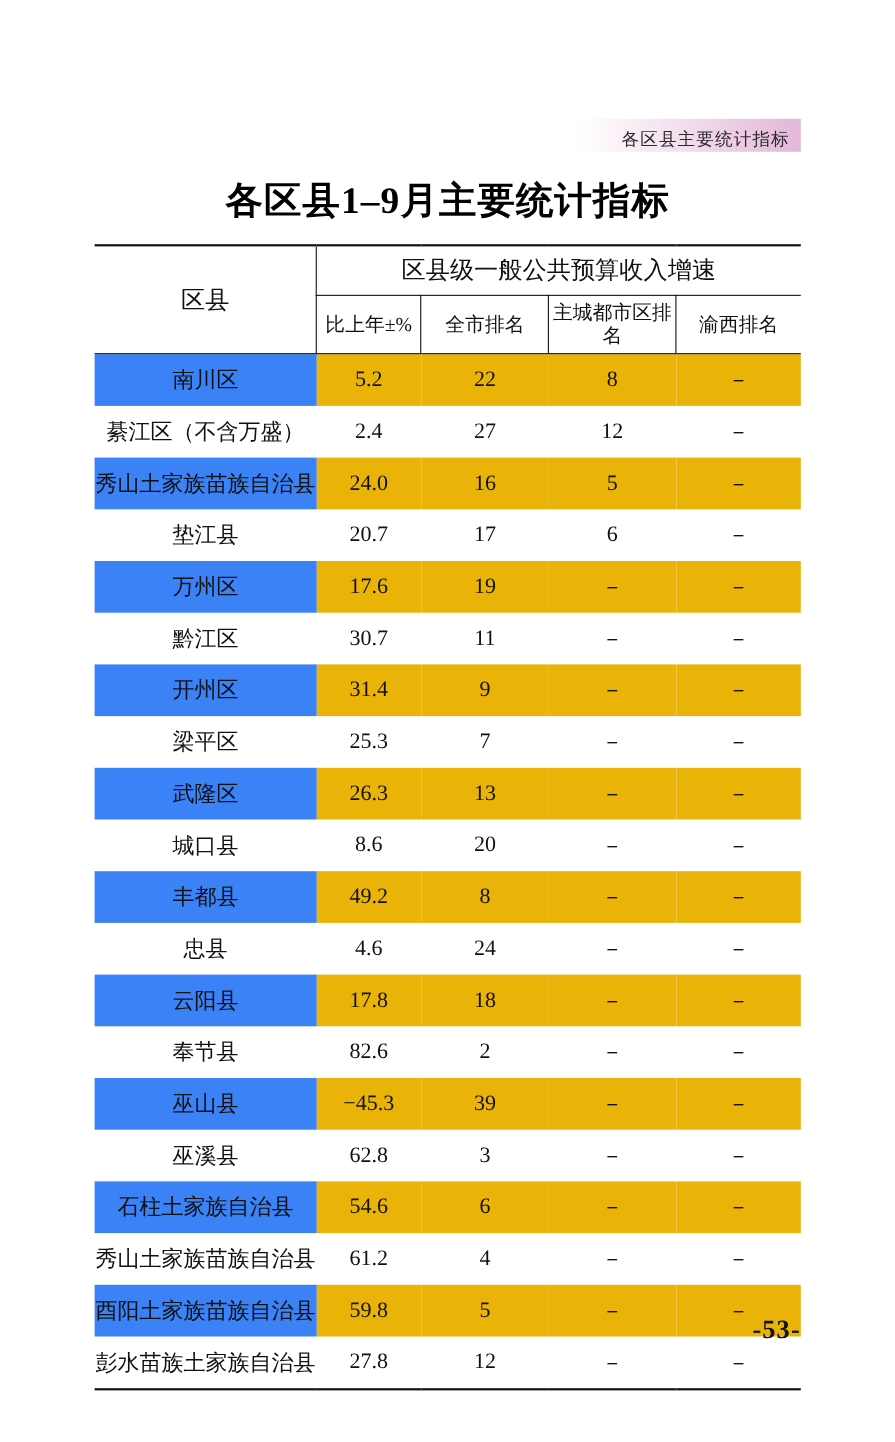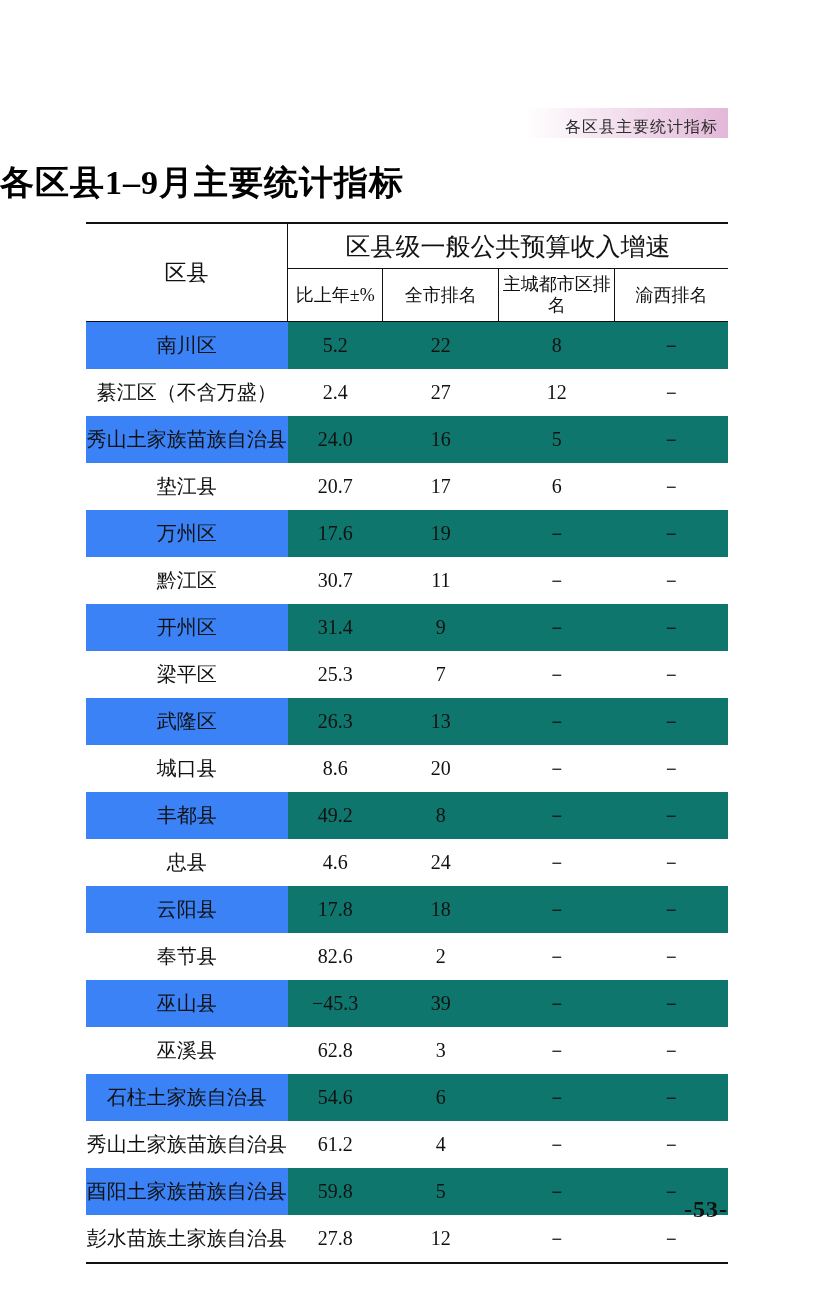--- a/index.html
+++ b/index.html
@@ -31,21 +31,21 @@
     color: #2b2b2b;
     white-space: nowrap;
   }
 
   
   .doc-title {
     position: absolute;
     top: 160px;
     left: 0;
     width: 814px;
-    text-align: left;
+    text-align: center;
     font-size: 34px;
     font-weight: bold;
     letter-spacing: 1px;
     color: #000000;
   }
 
   
   .table-wrap {
     position: absolute;
     top: 222px;
@@ -66,21 +66,21 @@
 
   th.col-region {
     width: 196px;
     font-size: 22px;
     border-right: 1.1px solid #111;
     border-top: 2.2px solid #111;
     border-bottom: 1.4px solid #111;
     height: 96px;
   }
   th.group-head {
-    font-size: 25px;
+    font-size: 22px;
     height: 44px;
     border-top: 2.2px solid #111;
     border-bottom: 1.1px solid #111;
     margin-left: 30px;
   }
   th.sub-head {
     font-size: 18px;
     height: 52px;
     border-bottom: 1.4px solid #111;
     border-right: 1.1px solid #111;
@@ -90,21 +90,21 @@
   th.col-c1 { width: 92px; }
   th.col-c2 { width: 112px; }
   th.col-c3 { width: 112px; }
   th.col-c4 { width: 110px; }
 
   tbody td {
     height: 47px;
     font-size: 20px;
   }
   tbody td.name { font-size: 20px; }
-  tbody tr.alt td { background: #0f766e; }
+  tbody tr.alt td { background: #eab308; }
   tbody tr.alt td.name { background: #3b82f6; }
   tbody tr:last-child td { border-bottom: 2.2px solid #111; }
 
   
   .page-number {
     position: absolute;
     right: 86px;
     top: 1196px;
     font-size: 24px;
     font-weight: bold;

